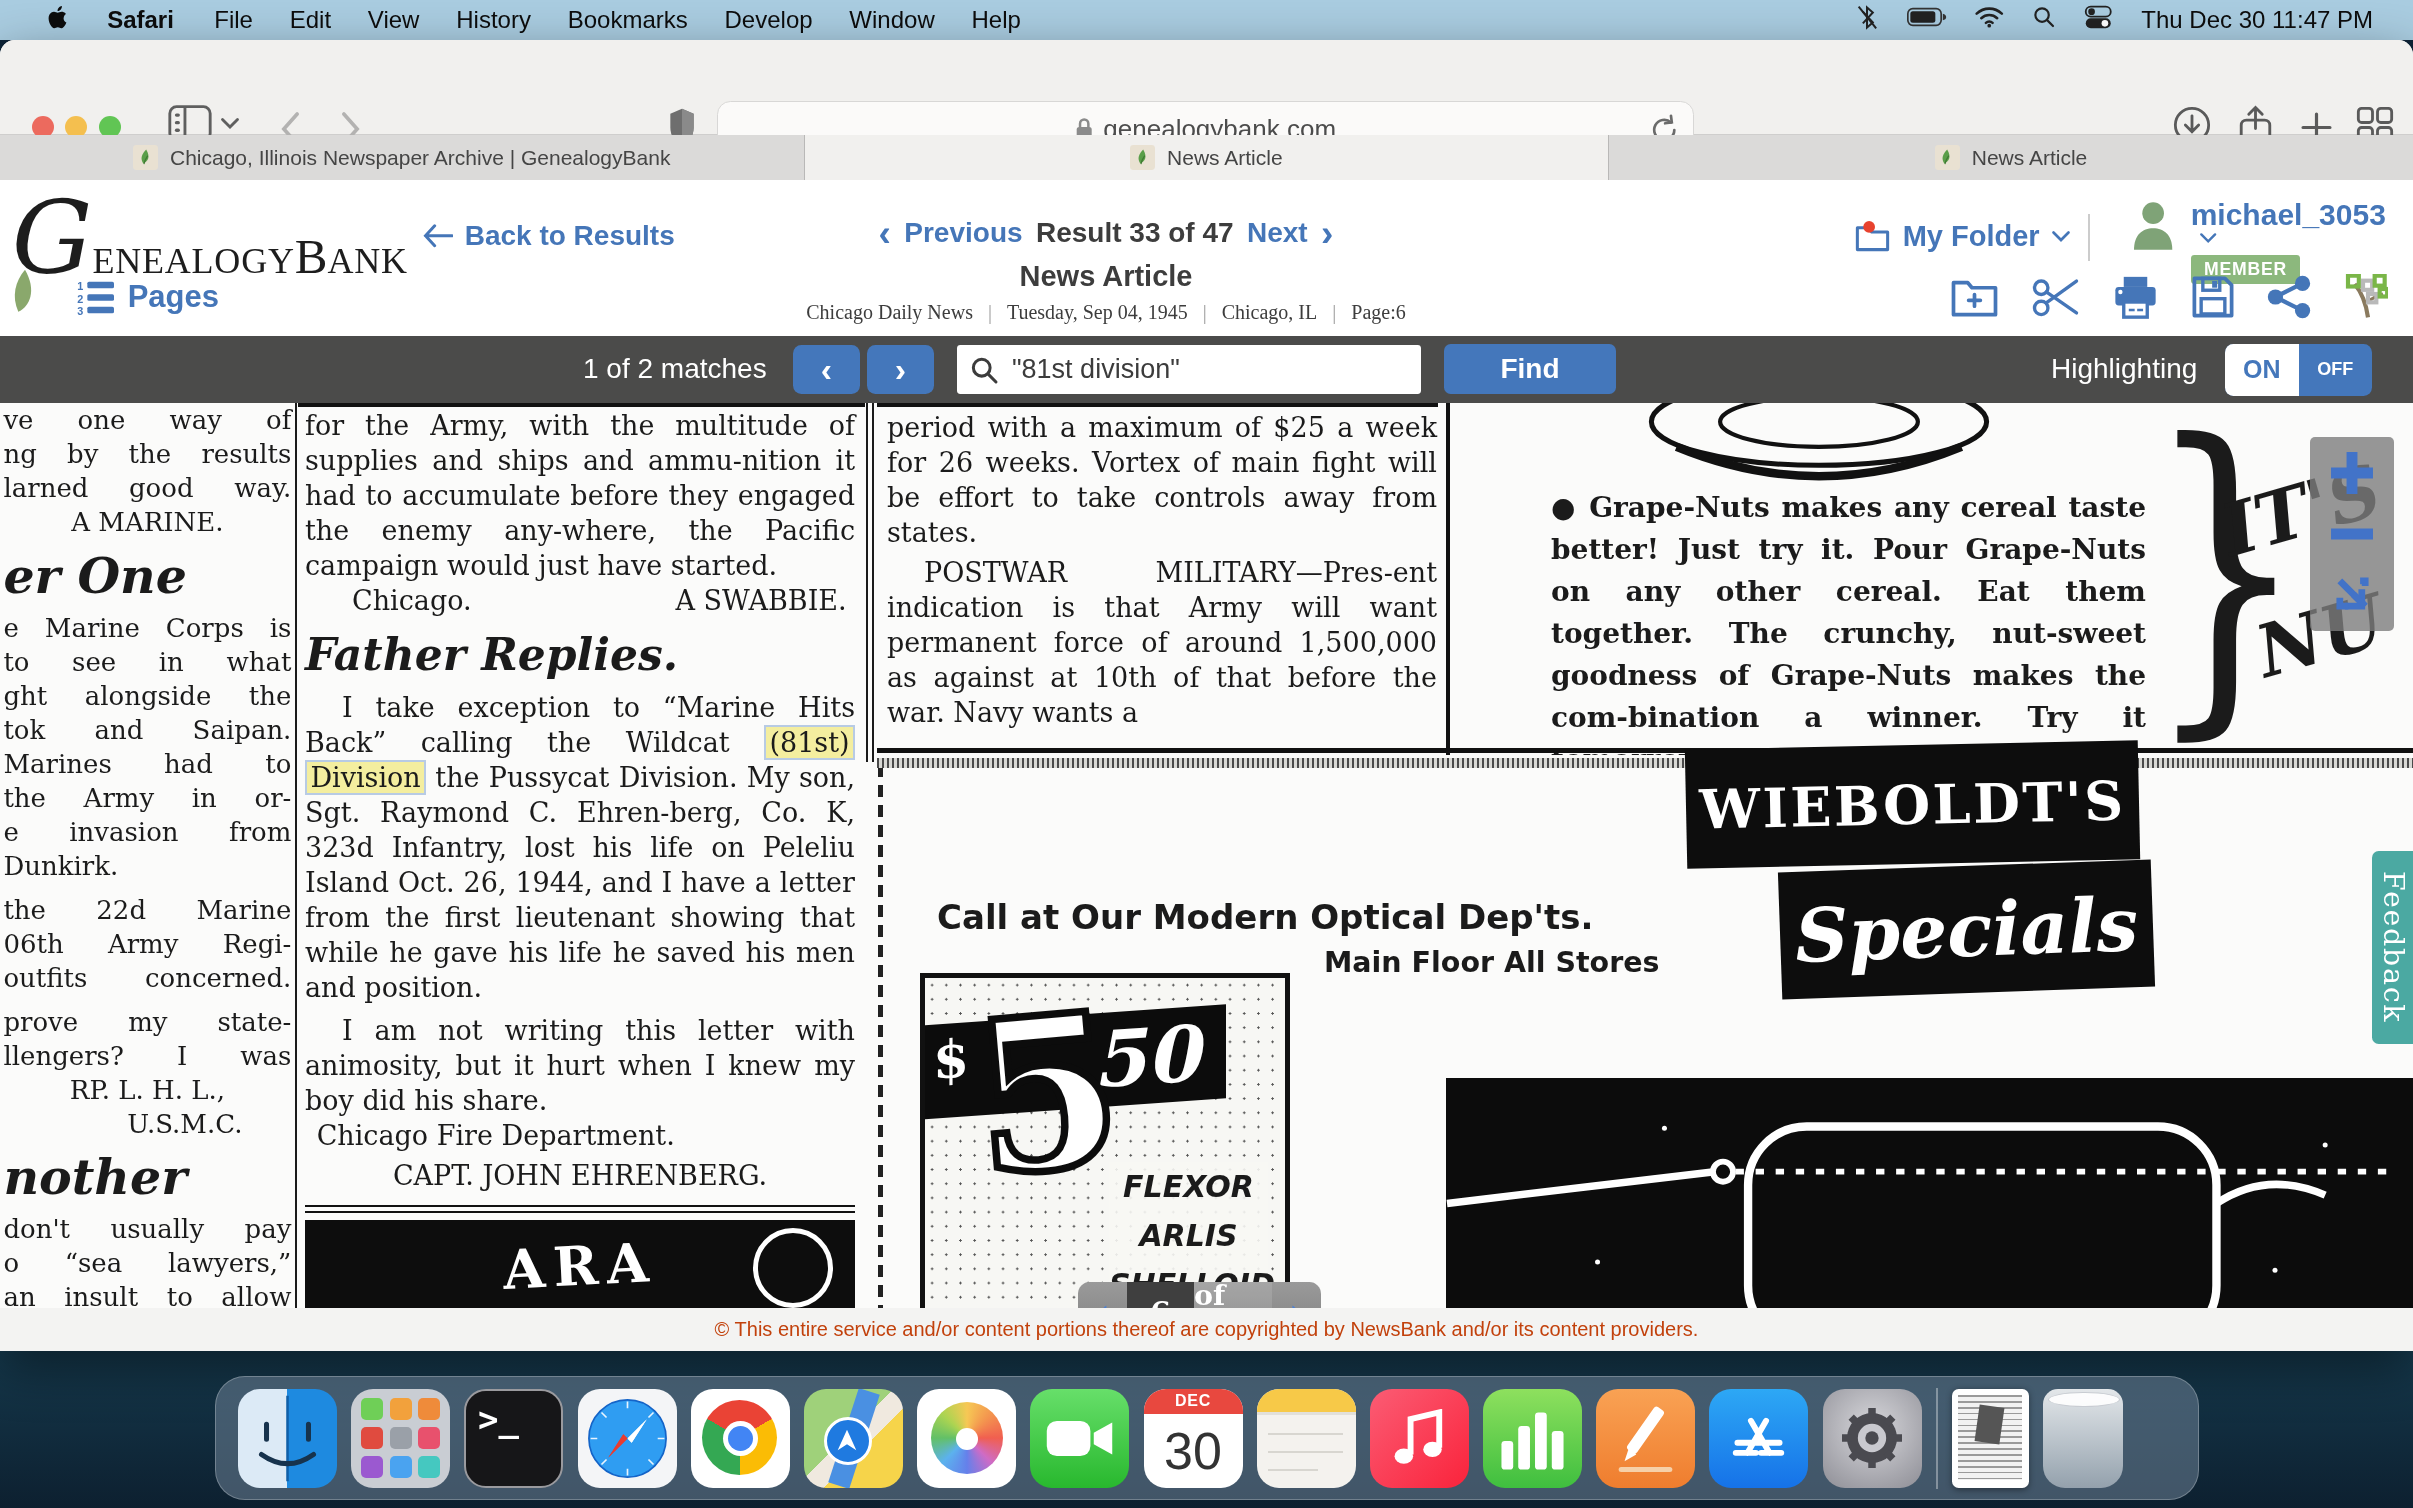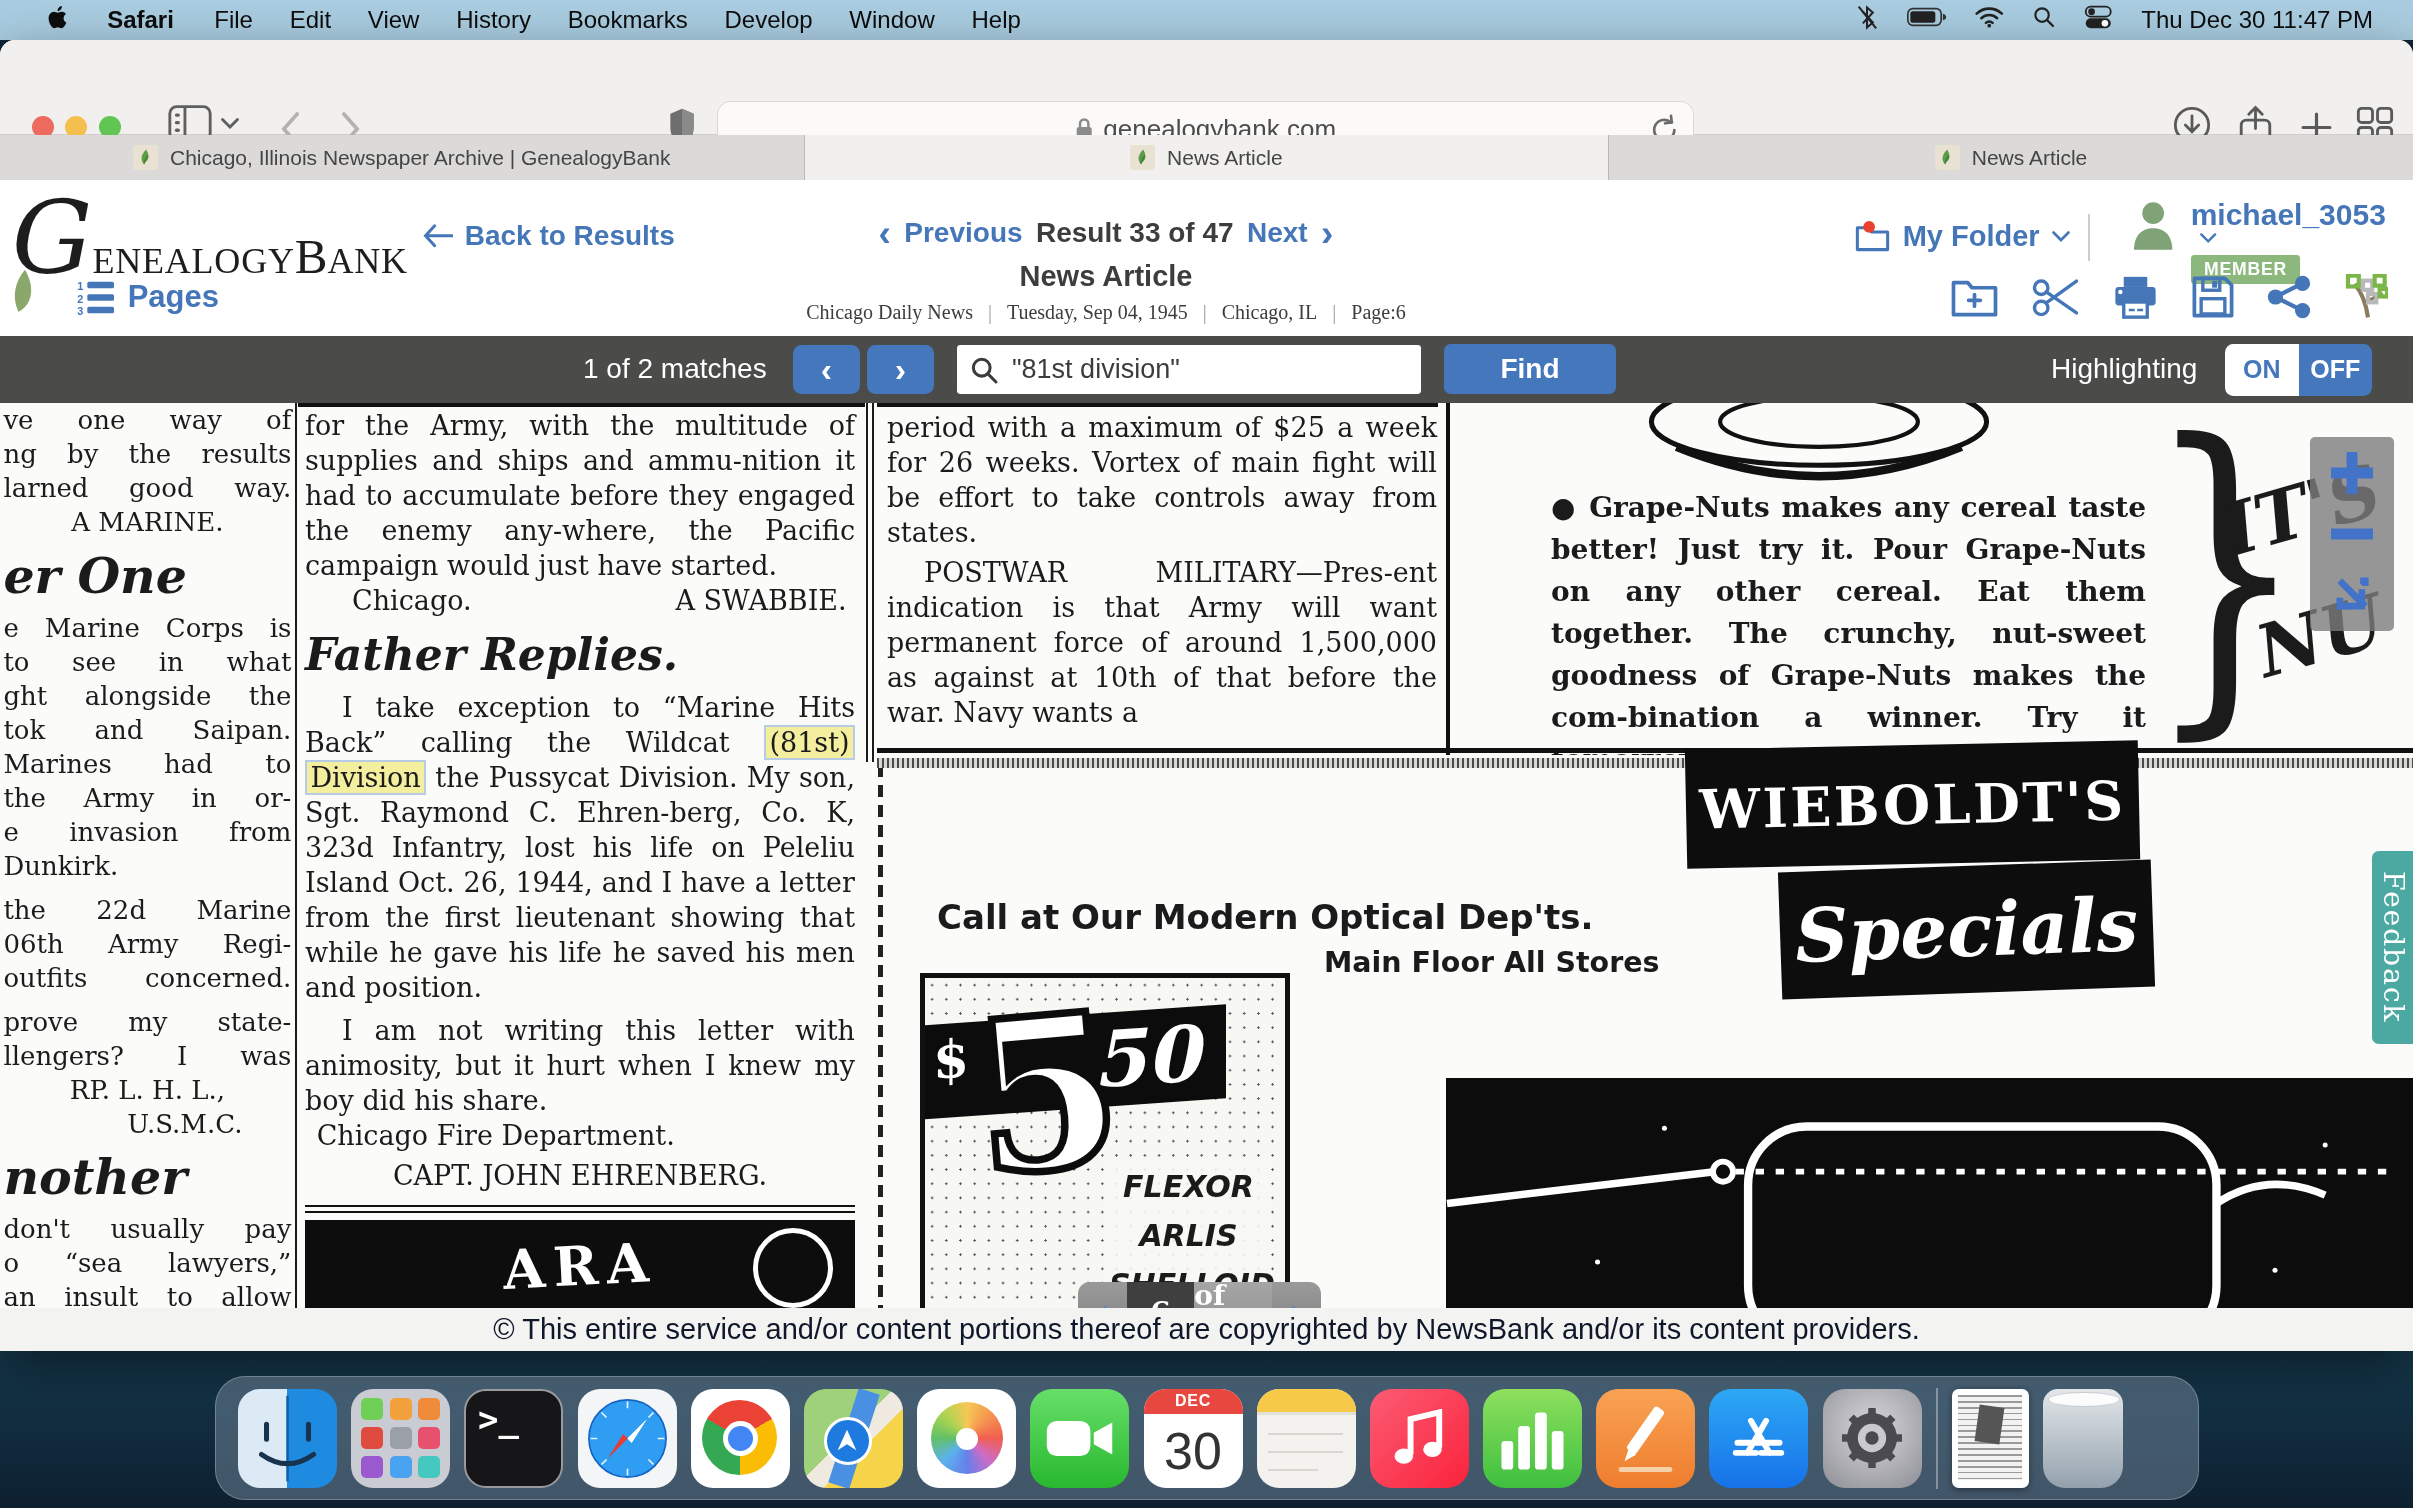--- a/index.html
+++ b/index.html
@@ -65,21 +65,21 @@
           display:flex;align-items:center;justify-content:center;font-size:34px;font-weight:700;color:#fff;}
   .find-input{position:absolute;left:957px;top:9.2px;width:464px;height:49px;border:none;border-radius:3.4px;
           background:#fff;font-size:27px;color:#3c3c3c;padding:0 0 0 55px;font-family:"Liberation Sans",sans-serif;box-sizing:border-box;}
   .fb-mag{position:absolute;left:970px;top:20px;}
   .fb-find{position:absolute;left:1444px;top:8.4px;width:172px;height:50px;background:#4477bb;border:none;border-radius:6.7px;
           color:#fff;font-size:28px;font-weight:700;}
   .fb-hl{position:absolute;left:2051px;top:17px;font-size:28px;}
   .fb-toggle{position:absolute;left:2225px;top:7.5px;width:147px;height:52px;border-radius:8.4px;overflow:hidden;display:flex;
           background:#4477bb;}
   .fb-on{flex:1;background:#fff;color:#4477bb;display:flex;align-items:center;justify-content:center;font-weight:700;font-size:25px;}
-  .fb-off{flex:1;color:#fff;display:flex;align-items:center;justify-content:center;font-weight:700;font-size:25px;}
+  .fb-off{flex:1;color:#fff;display:flex;align-items:center;justify-content:center;font-weight:700;font-size:18px;}
 
   
   .viewer{position:absolute;left:0;top:363px;width:2413px;height:905px;background:#fbfbfa;overflow:hidden;
           font-family:"DejaVu Serif",serif;color:#1b1b1b;}
   .rule-v{position:absolute;background:#1a1a1a;}
   .cutbar{position:absolute;top:0;height:4.2px;background:#111;}
   .col{position:absolute;top:0;}
   .np{font-size:27px;line-height:35px;}
   .c1line{font-size:26px;line-height:34px;}
   .j{text-align:justify;text-align-last:justify;}
@@ -98,21 +98,21 @@
   .feedback{position:absolute;left:2372px;top:448px;width:42px;height:193px;background:#4ba9a2;color:#fff;
             border-radius:6.7px 0 0 6.7px;display:flex;align-items:center;justify-content:center;
             writing-mode:vertical-rl;font-size:28.5px;letter-spacing:1.7px;z-index:40;}
   .pagenav{position:absolute;left:1078px;top:879px;width:243px;height:60px;border-radius:11.7px;overflow:hidden;
            display:flex;align-items:stretch;background:linear-gradient(180deg,#9a9a9a,#7e7e7e);z-index:40;color:#fff;}
   .pn-ch{width:49px;display:flex;align-items:center;justify-content:center;color:#4a7fd4;font-size:37px;font-weight:700;}
   .pn-cur{width:67px;background:#3f3f3f;display:flex;align-items:center;justify-content:center;font-size:30px;font-weight:700;}
   .pn-of{flex:1;display:flex;align-items:center;justify-content:center;font-size:28.5px;font-weight:700;background:rgba(255,255,255,.12);}
 
   .copybar{position:absolute;left:0;top:1268px;width:2413px;height:43px;background:#f3f3f2;display:flex;
-           align-items:center;justify-content:center;color:#0f172a;font-size:29px;}
+           align-items:center;justify-content:center;color:#c2410c;font-size:20px;}
 
   
   .dock{position:absolute;left:215px;top:1376px;width:1984px;height:124px;border-radius:30px;
         background:rgba(110,130,150,.55);border:0.8px solid rgba(255,255,255,.25);
         display:flex;align-items:center;gap:14.2px;padding:0 22px;box-sizing:border-box;}
   .dicon{width:99px;height:99px;border-radius:22px;position:relative;flex:0 0 auto;overflow:hidden;}
   .ddiv{width:1.7px;height:101px;background:rgba(255,255,255,.35);flex:0 0 auto;}
 </style>
 </head>
 <body>

